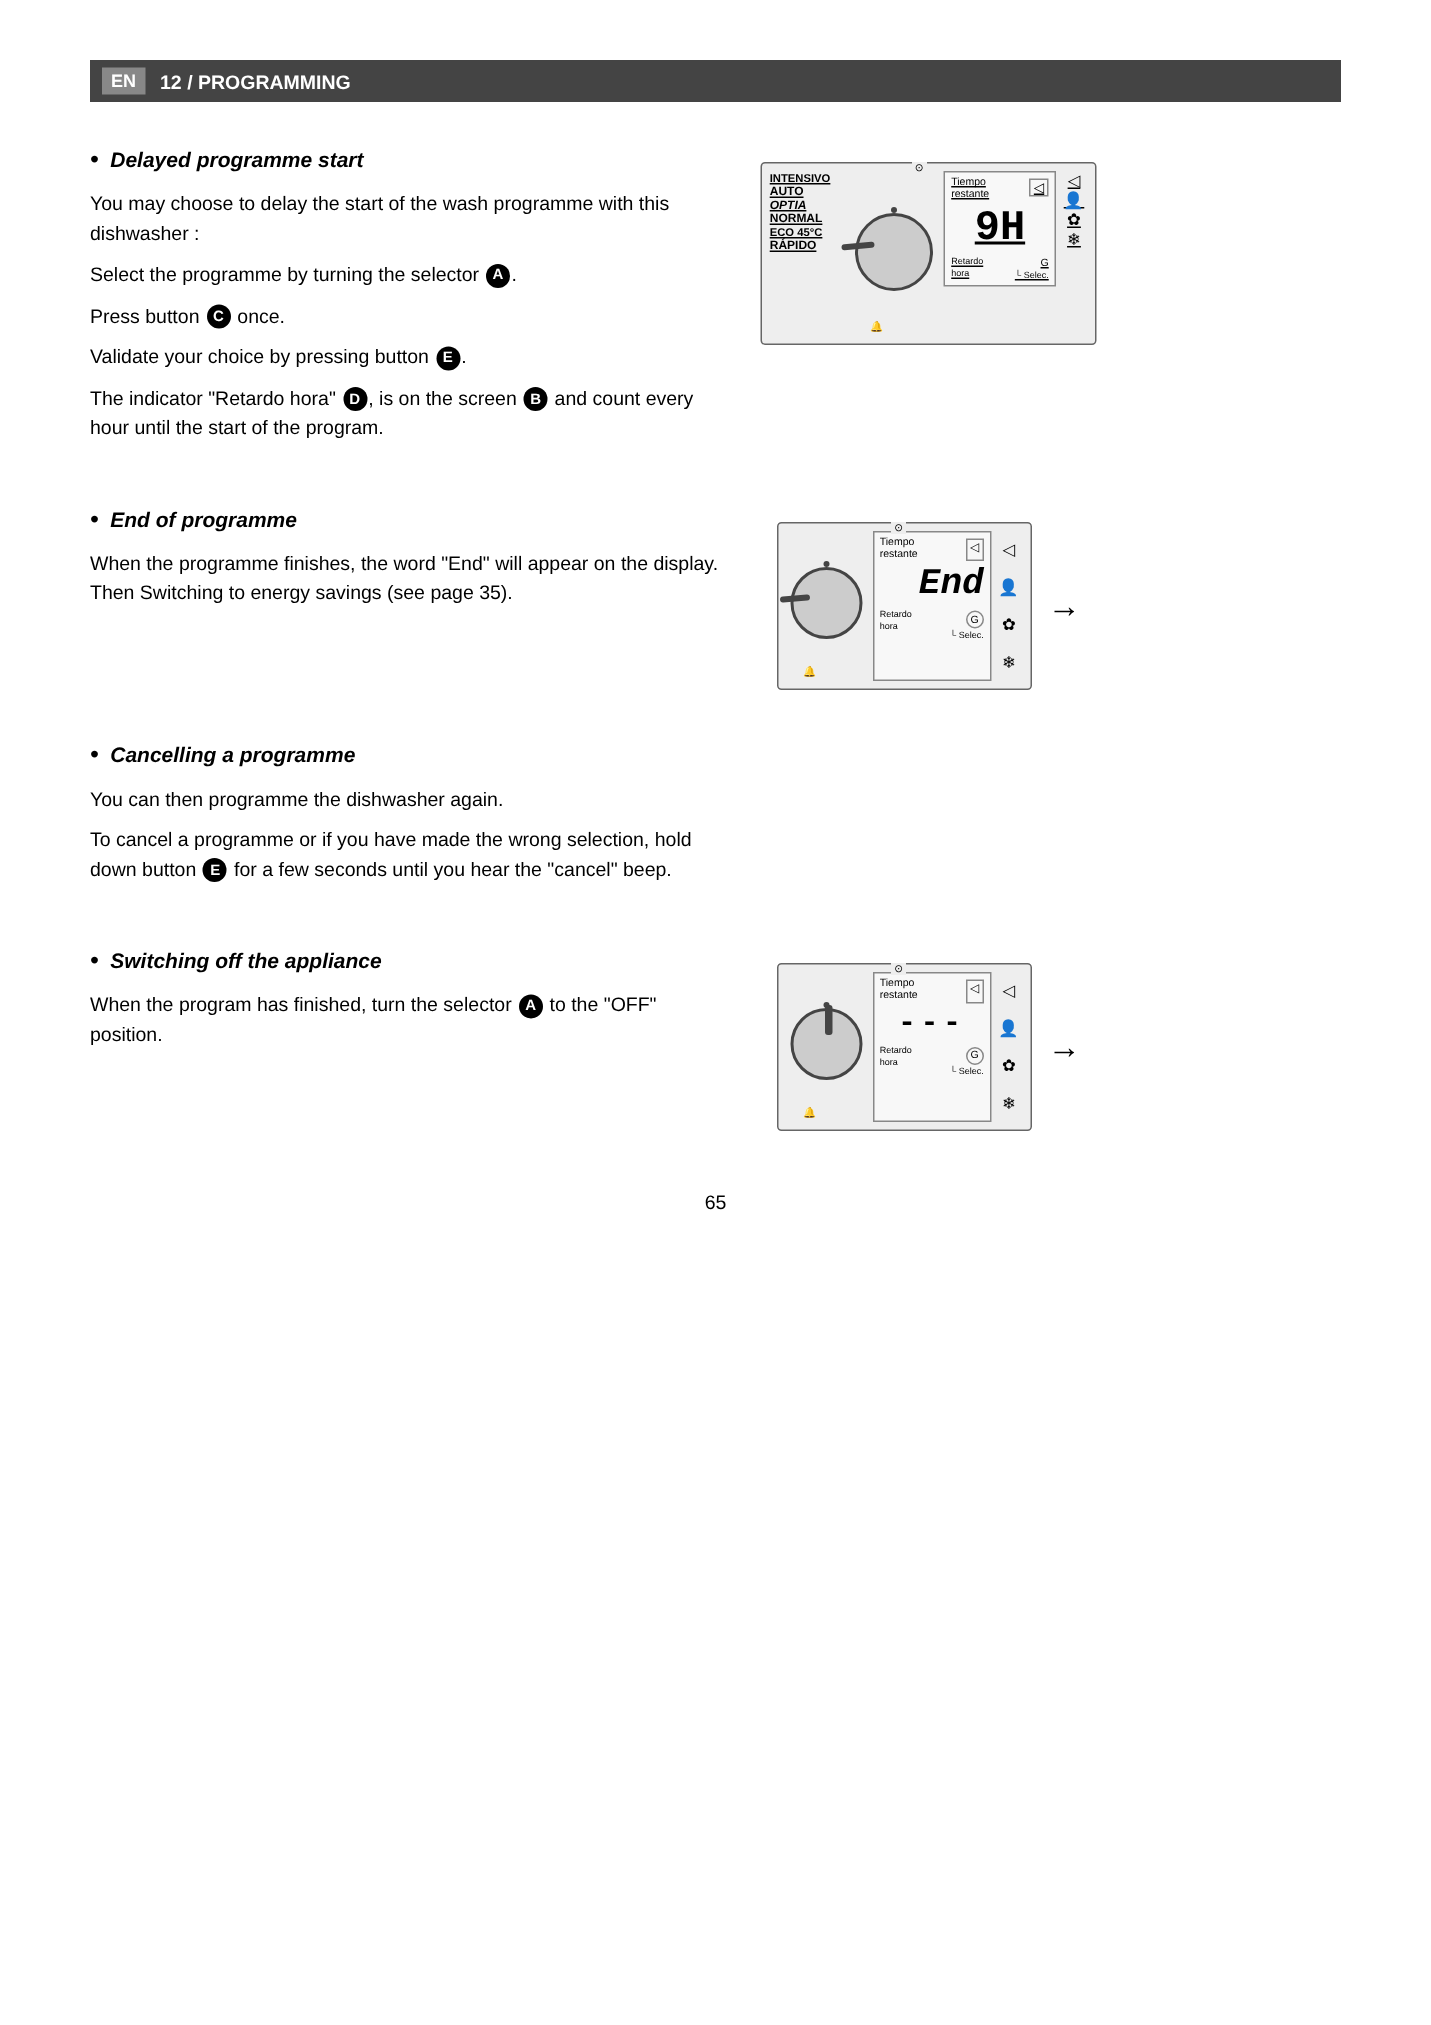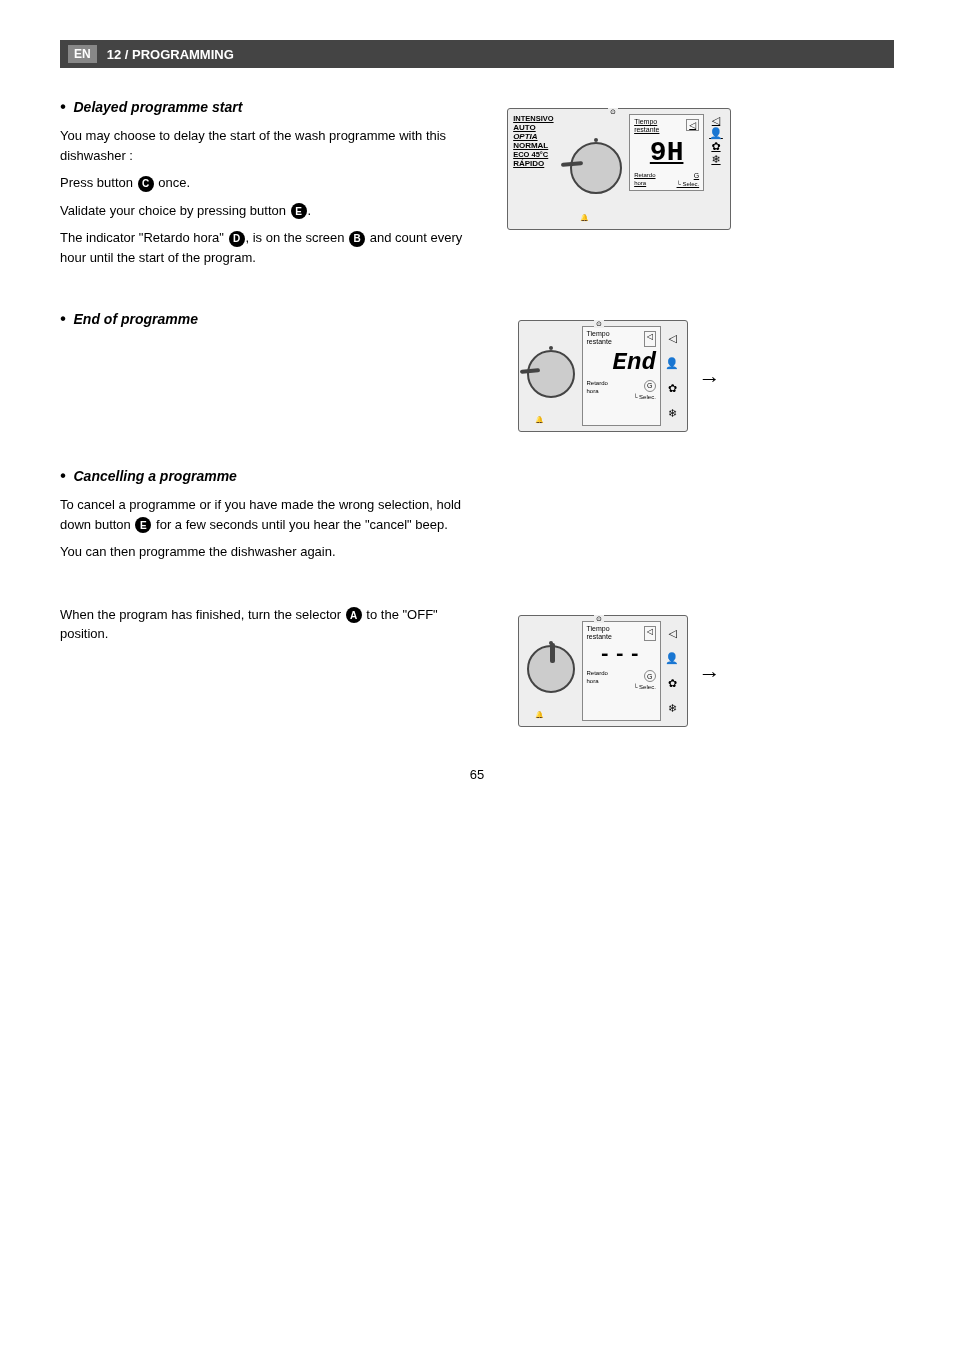--- a/index.html
+++ b/index.html
@@ -101,20 +101,21 @@
       <span>12</span> / <span>PROGRAMMING</span>
     </span>
   </div>
 
   <div class="section">
     <div class="section-text">
       <div class="section-title">
         <span class="bullet-dot">•</span> <span>Delayed programme start</span>
       </div>
       <p>You may choose to delay the start of the wash programme with this dishwasher :</p>
+      <p>Select the programme by turning the selector <span class="circle-label">A</span>.</p>
       <p>Press button <span class="circle-label">C</span> once.</p>
       <p><span class="bold">Validate</span> your choice by pressing button <span class="circle-label">E</span>.</p>
       <p>The indicator <span class="bold">"Retardo hora"</span> <span class="circle-label">D</span>, is on the screen <span class="circle-label">B</span> and count every hour until the start of the program.</p>
     </div>
     <div class="section-diagram">
 
       <div style="display:flex; flex-direction:column; align-items:center; border:1.5px solid #666; border-radius:3px; background:#eee; padding:5px; position:relative; min-width:200px;">
         <div style="position:absolute; top:-1px; left:45%; font-size:7px; background:#eee; padding:0 2px;">⊙</div>
         <div style="display:flex; align-items:flex-start; gap:3px; width:100%;text-decoration:underline;">
 
@@ -160,20 +161,21 @@
         </div>
       </div>
     </div>
   </div>
 
   <div class="section">
     <div class="section-text">
       <div class="section-title">
         <span class="bullet-dot">•</span> <span>End of programme</span>
       </div>
+      <p>When the programme finishes, the word <span class="bold">"End"</span> will appear on the display. Then Switching to <span class="bold">energy savings</span> (see page 35).</p>
     </div>
     <div class="section-diagram diagram-with-arrow">
       <div style="display:flex; flex-direction:column; align-items:center; border:1.5px solid #666; border-radius:3px; background:#eee; padding:5px; position:relative; min-width:170px;">
         <div style="position:absolute; top:-1px; left:45%; font-size:7px; background:#eee; padding:0 2px;">⊙</div>
         <div style="display:flex; align-items:stretch; gap:3px; width:100%;">
 
           <div style="position:relative; width:55px; height:100px; flex-shrink:0;">
             <div style="position:absolute; width:48px; height:48px; border-radius:50%; border:2px solid #444; background:#ccc; top:24px; left:3px;"></div>
             <div style="position:absolute; width:20px; height:4px; background:#444; top:43px; left:-4px; border-radius:2px; transform:rotate(-5deg);"></div>
             <div style="position:absolute; top:20px; left:25px; width:4px; height:4px; border-radius:50%; background:#444;"></div>
@@ -205,30 +207,33 @@
       </div>
       <div style="font-size:22px; font-weight:bold; margin-left:5px;">→</div>
     </div>
   </div>
 
   <div class="section">
     <div class="section-text">
       <div class="section-title">
         <span class="bullet-dot">•</span> <span>Cancelling a programme</span>
       </div>
+      <p>You can then programme the dishwasher again.</p>
       <p>To cancel a programme or if you have made the wrong selection, hold down button <span class="circle-label">E</span> for a few seconds until you hear the "cancel" beep.</p>
-      <p>You can then programme the dishwasher again.</p>
     </div>
     <div class="section-diagram">
       
     </div>
   </div>
 
   <div class="section">
     <div class="section-text">
+      <div class="section-title">
+        <span class="bullet-dot">•</span> <span>Switching off the appliance</span>
+      </div>
       <p>When the program has finished, turn the selector <span class="circle-label">A</span> to the <span class="bold">"OFF"</span> position.</p>
     </div>
     <div class="section-diagram diagram-with-arrow">
       <div style="display:flex; flex-direction:column; align-items:center; border:1.5px solid #666; border-radius:3px; background:#eee; padding:5px; position:relative; min-width:170px;">
         <div style="position:absolute; top:-1px; left:45%; font-size:7px; background:#eee; padding:0 2px;">⊙</div>
         <div style="display:flex; align-items:stretch; gap:3px; width:100%;">
 
           <div style="position:relative; width:55px; height:100px; flex-shrink:0;">
             <div style="position:absolute; width:48px; height:48px; border-radius:50%; border:2px solid #444; background:#ccc; top:24px; left:3px;"></div>
             <div style="position:absolute; width:5px; height:20px; background:#444; top:22px; left:26px; border-radius:2px;"></div>

